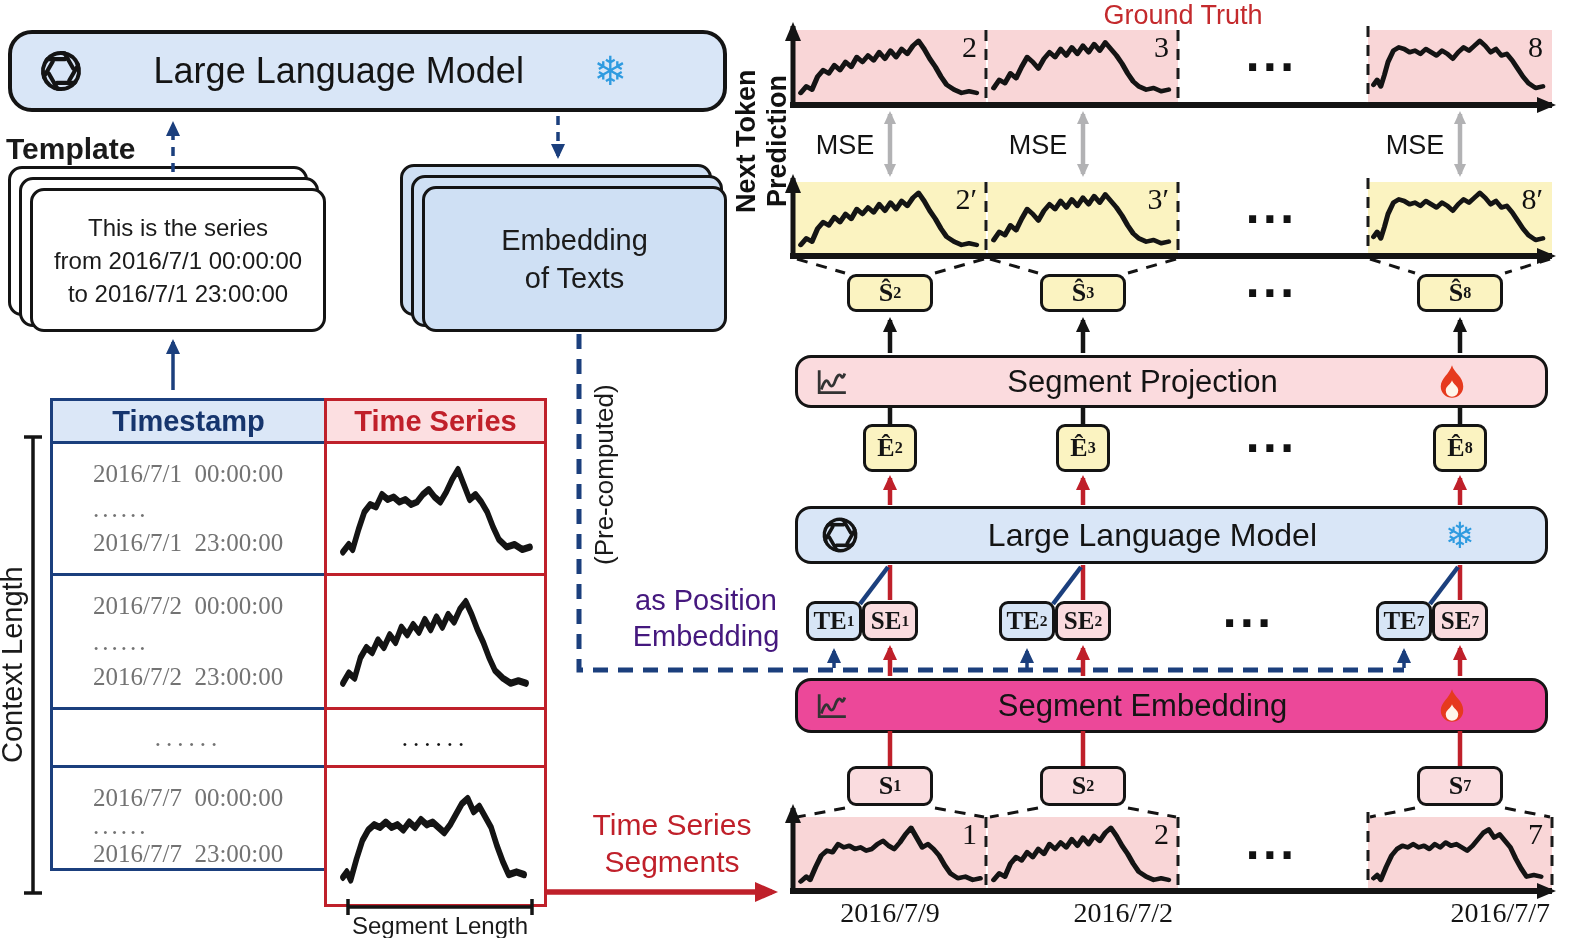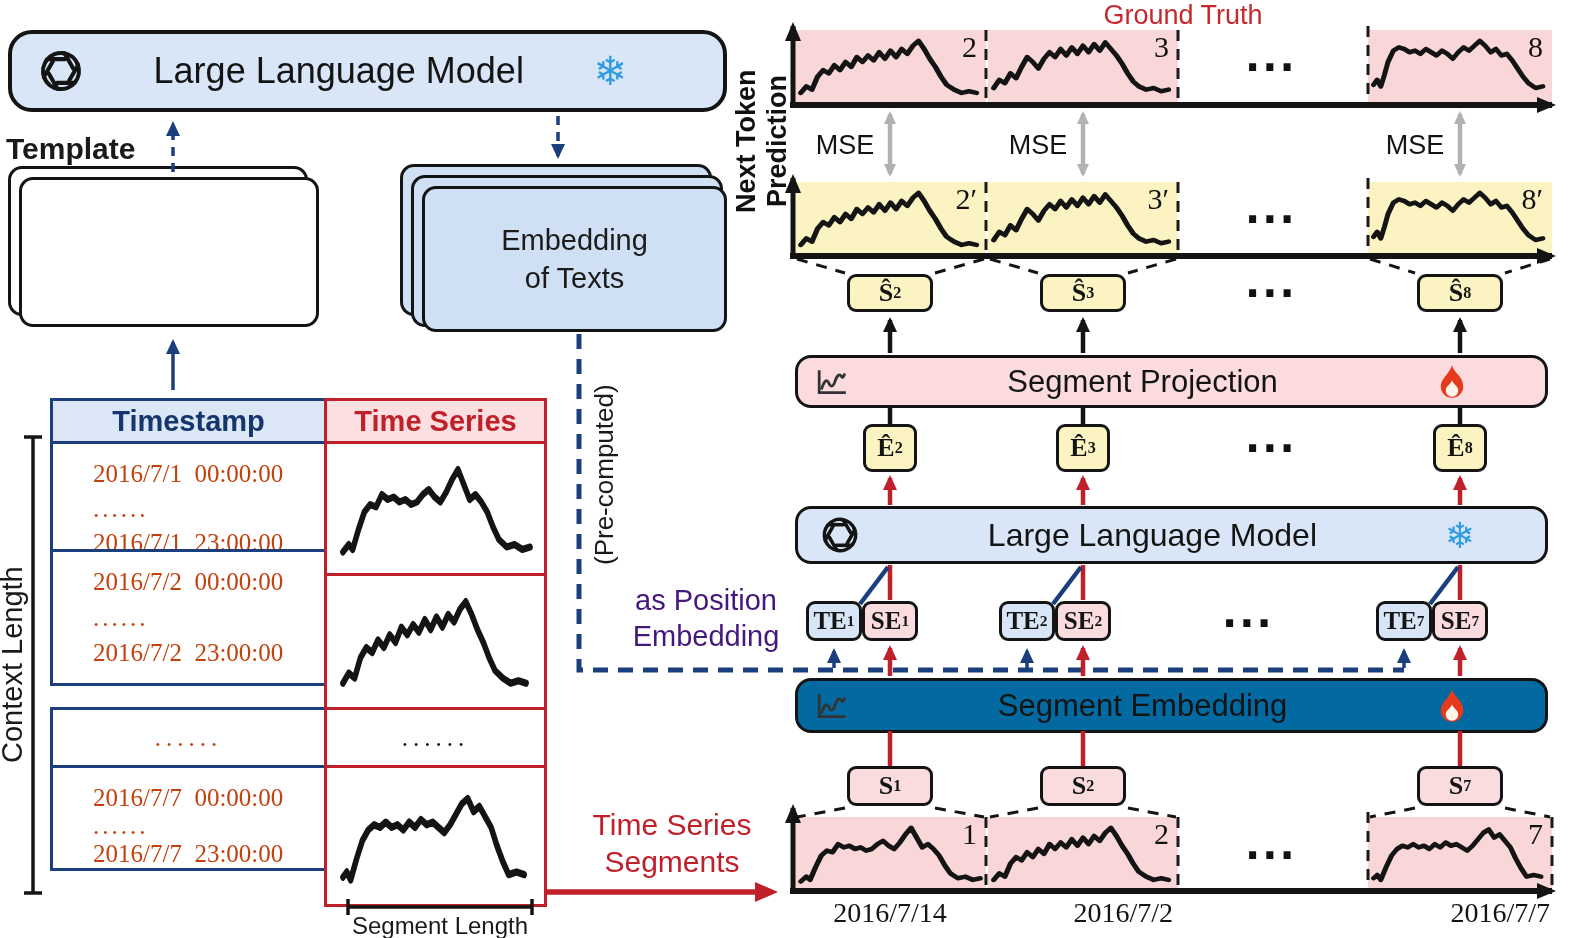--- a/index.html
+++ b/index.html
@@ -16,21 +16,21 @@
   .seg{position:absolute;z-index:5;}
   .seg svg{position:absolute;left:2px;top:6px;width:calc(100% - 4px);height:calc(100% - 9px);}
   .segnum{position:absolute;top:0px;right:9px;font:30px "Liberation Serif",serif;color:#111;z-index:8;}
   .spark polyline{fill:none;stroke:#141414;stroke-width:2.8;stroke-linejoin:round;stroke-linecap:round;}
   .vlab{position:absolute;writing-mode:vertical-rl;transform:rotate(180deg);
         display:flex;align-items:center;justify-content:center;text-align:center;z-index:15;}
   .dots3{position:absolute;font-weight:bold;font-size:40px;letter-spacing:2px;color:#111;z-index:22;
          font-family:"DejaVu Sans",sans-serif;line-height:10px;}
   .cell{position:absolute;box-sizing:border-box;background:#fff;z-index:10;margin-top:10px;}
   .tscell{border:3px solid #1b3f7d;display:flex;flex-direction:column;justify-content:space-between;
-          padding:16px 6px 16px 40px;font:25px "Liberation Serif",serif;white-space:pre;color:#c2410c;}
+          padding:16px 6px 16px 40px;font:25px "Liberation Serif",serif;white-space:pre;color:#737373;}
   .sercell{border:3px solid #bf202a;}
   .hdr{display:flex;align-items:center;justify-content:center;font-weight:bold;font-size:29px;}
   .dotline{letter-spacing:3px;}
   .lab{position:absolute;z-index:15;}
   svg.overlay{position:absolute;left:0;top:0;z-index:40;pointer-events:none;}
   .icon{display:flex;align-items:center;justify-content:center;}
 </style>
 </head>
 <body>
 
@@ -49,20 +49,26 @@
         </g>
       </svg>
     </span>
     <span class="title" style="font-size:36px;">Large Language Model</span>
     <span class="icon" style="margin-right:96px;font-size:40px;color:#2f9be0;font-family:'DejaVu Sans',sans-serif;">❄</span>
   </div>
 
   <div class="lab" style="left:6px;top:132px;font-weight:bold;font-size:30px;color:#1a1a1a;">Template</div>
   <div class="card" style="left:8px;top:166px;width:300px;height:150px;background:#fff;"></div>
   <div class="card" style="left:19px;top:177px;width:300px;height:150px;background:#fff;"></div>
+  <div class="card" style="left:30px;top:188px;width:296px;height:144px;background:#fff;display:flex;flex-direction:column;
+              align-items:center;justify-content:center;font-size:24px;line-height:33px;color:#1b1b1b;z-index:13;">
+    <div>This is the series</div>
+    <div>from 2016/7/1 00:00:00</div>
+    <div>to 2016/7/1 23:00:00</div>
+  </div>
 
   <div class="card" style="left:400px;top:164px;width:312px;height:152px;background:#cfe0f4;"></div>
   <div class="card" style="left:411px;top:175px;width:312px;height:152px;background:#cfe0f4;"></div>
   <div class="card" style="left:422px;top:186px;width:305px;height:146px;background:#cfe0f4;display:flex;flex-direction:column;
               align-items:center;justify-content:center;font-size:29px;line-height:38px;color:#1b1b1b;z-index:13;">
     <div>Embedding</div>
     <div>of Texts</div>
   </div>
 
   <div class="cell hdr" style="left:50px;top:388px;width:277px;height:46px;background:#dbe7f7;border:3.5px solid #1b3f7d;color:#16356d;">
@@ -70,21 +76,21 @@
   </div>
   <div class="cell hdr" style="left:324px;top:388px;width:223px;height:46px;background:#fcdfe1;border:3.5px solid #bf202a;color:#c0202a;">
     <span>Time Series</span>
   </div>
 
   <div class="cell tscell" style="left:50px;top:431px;width:277px;height:135px;">
     <div>2016/7/1  00:00:00</div>
     <div class="dotline">......</div>
     <div>2016/7/1  23:00:00</div>
   </div>
-  <div class="cell tscell" style="left:50px;top:539px;width:277px;height:137px;justify-content:space-between;">
+  <div class="cell tscell" style="left:50px;top:563px;width:277px;height:137px;justify-content:space-between;">
     <div>2016/7/2  00:00:00</div>
     <div class="dotline">......</div>
     <div>2016/7/2  23:00:00</div>
   </div>
   <div class="cell tscell" style="left:50px;top:697px;width:277px;height:61px;justify-content:center;align-items:center;padding:0;">
     <div class="dotline" style="letter-spacing:5px;">......</div>
   </div>
   <div class="cell tscell" style="left:50px;top:755px;width:277px;height:106px;">
     <div>2016/7/7  00:00:00</div>
     <div class="dotline">......</div>
@@ -251,21 +257,21 @@
   <div class="bx" style="left:1376px;top:601px;width:56px;height:40px;background:#d7e5f6;font-size:25px;">
     <span>TE</span>
       <sub>7</sub>
   </div>
   <div class="bx" style="left:1432px;top:601px;width:56px;height:40px;background:#fadcdf;font-size:25px;">
     <span>SE</span>
       <sub>7</sub>
   </div>
   <div class="dots3" style="left:1222px;top:608px;">...</div>
 
-  <div class="bar" style="left:795px;top:678px;width:753px;height:55px;background:#0369a1;">
+  <div class="bar" style="left:795px;top:678px;width:753px;height:55px;background:#ec4899;">
     <span class="icon" style="margin-left:18px;">
       <svg viewBox="0 0 30 26" width="32" height="28">
         <path d="M3 2 V23 H28" stroke="#333" stroke-width="2.6" fill="none"></path>
         <path d="M5 20 C8 11 10 10 12 14 C14 18 16 18 18 12 C20 6 22 5 24 8 C25 9.5 26 8 27 5" stroke="#333" stroke-width="2.6" fill="none"></path>
       </svg>
     </span>
     <span class="title" style="font-size:31px;">Segment Embedding</span>
     <span class="icon" style="margin-right:78px;">
       <svg viewBox="0 0 24 28" width="30" height="35">
         <path d="M12 1 C13.5 7 21 10 21 18 A9 9 0 0 1 3 18 C3 11.5 10 8 12 1 Z" fill="#e63a1e"></path>
@@ -300,21 +306,21 @@
     <span class="segnum">2</span>
   </div>
   <div class="seg" style="left:1368px;top:817px;width:184px;height:74px;background:#f9d6d7;">
     <svg class="spark" viewBox="0 0 100 40" preserveAspectRatio="none">
         <polyline points="2,34 4,32 6,35 9,27 12,20 15,16 18,14 21,15 24,13 27,15 30,14 33,16 36,13 39,15 42,12 45,14 48,13 51,15 54,17 57,14 60,10 63,6 66,4 69,9 72,7 75,11 78,15 81,22 84,28 87,33 91,32 95,33"></polyline>
       </svg>
     <span class="segnum">7</span>
   </div>
   <div class="dots3" style="left:1245px;top:840px;">...</div>
 
-  <div class="lab" style="left:800px;top:897px;width:180px;text-align:center;font:28px 'Liberation Serif',serif;">2016/7/14</div>
+  <div class="lab" style="left:800px;top:897px;width:180px;text-align:center;font:28px 'Liberation Serif',serif;">2016/7/9</div>
   <div class="lab" style="left:993px;top:897px;width:180px;text-align:right;font:28px 'Liberation Serif',serif;">2016/7/2</div>
   <div class="lab" style="left:1370px;top:897px;width:180px;text-align:right;font:28px 'Liberation Serif',serif;">2016/7/7</div>
 
   <svg class="overlay" width="1576" height="938" viewBox="0 0 1576 938">
     <defs>
       <marker id="ah-navy" markerUnits="userSpaceOnUse" markerWidth="20" markerHeight="20" refX="13" refY="8" orient="auto">
         <path d="M1,1 L16,8 L1,15 Z" fill="#1b3f7d"></path>
         </marker>
       <marker id="ah-red" markerUnits="userSpaceOnUse" markerWidth="20" markerHeight="20" refX="13" refY="8" orient="auto">
         <path d="M1,1 L16,8 L1,15 Z" fill="#bf202a"></path>

